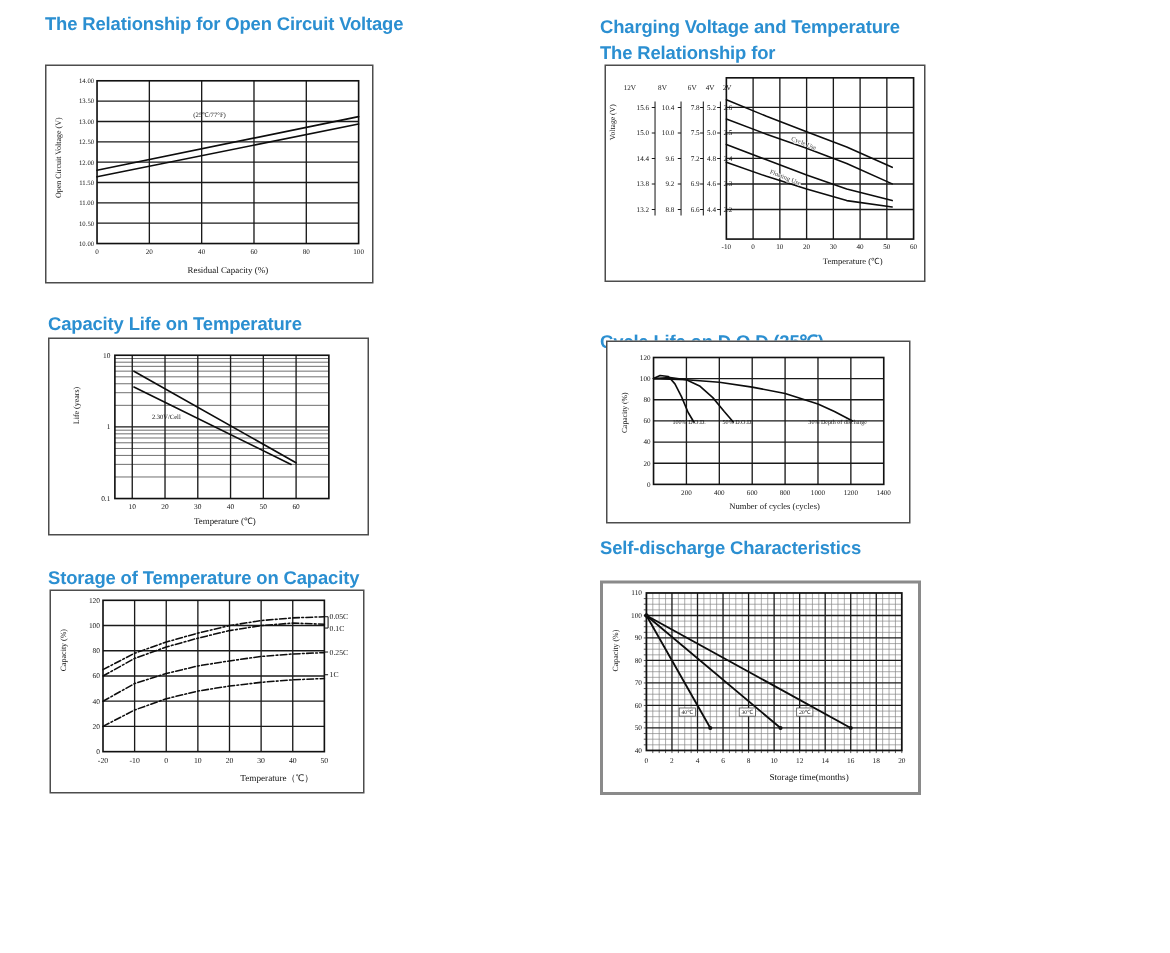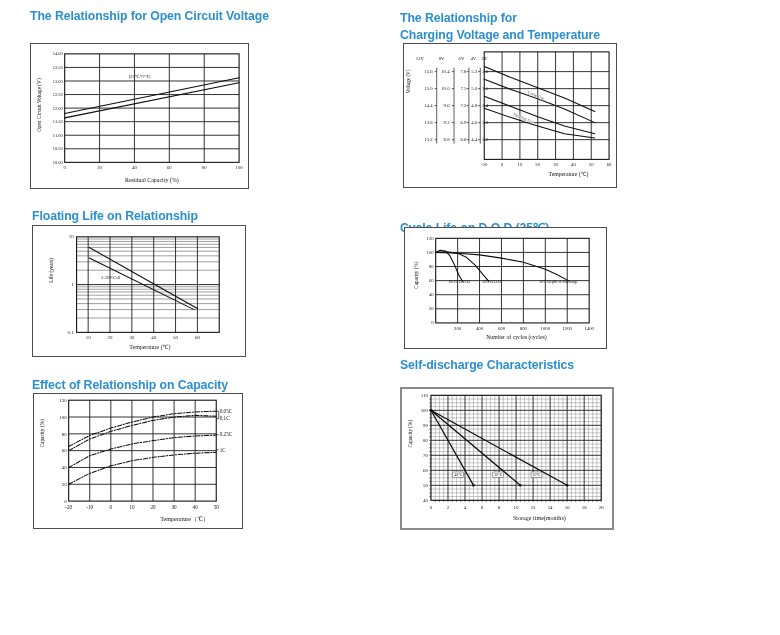--- a/index.html
+++ b/index.html
@@ -47,22 +47,22 @@
       <rect x="34" y="10" width="176" height="110" fill="none" stroke="#111" stroke-width="1.1"></rect>
       <polyline points="34.0,70.5 210.0,34.2" fill="none" stroke="#0d0d0d" stroke-width="1.1" stroke-linejoin="round" stroke-linecap="round"></polyline>
       <polyline points="34.0,74.9 210.0,39.2" fill="none" stroke="#0d0d0d" stroke-width="1.1" stroke-linejoin="round" stroke-linecap="round"></polyline>
       <text x="109.67999999999999" y="34.20000000000002" font-size="4.5" text-anchor="middle" fill="#141414" font-family="&quot;Liberation Serif&quot;,serif">(25℃/77°F)</text>
       <text x="122" y="140" font-size="6" text-anchor="middle" fill="#141414" font-family="&quot;Liberation Serif&quot;,serif">Residual Capacity (%)</text>
       <text x="10" y="62" font-size="5.4" text-anchor="middle" fill="#141414" font-family="&quot;Liberation Serif&quot;,serif" transform="rotate(-90 10 62)">Open Circuit Voltage (V)</text>
     </svg>
 </div>
 
 <div class="sec-title" style="left:400px;top:10px">
+  <div>Charging Voltage and Temperature</div>
   <div>The Relationship for</div>
-  <div>Charging Voltage and Temperature</div>
 </div>
 <div class="panel" style="left:403px;top:43px;width:214px;height:145px">
   <svg id="svg-cvt" viewBox="0 0 214 145" preserveAspectRatio="none">
       <text x="81" y="124" font-size="4.8" text-anchor="middle" fill="#141414" font-family="&quot;Liberation Serif&quot;,serif">-10</text>
       <line x1="99" y1="8" x2="99" y2="117" stroke="#1a1a1a" stroke-width="0.9"></line>
       <text x="99" y="124" font-size="4.8" text-anchor="middle" fill="#141414" font-family="&quot;Liberation Serif&quot;,serif">0</text>
       <line x1="117" y1="8" x2="117" y2="117" stroke="#1a1a1a" stroke-width="0.9"></line>
       <text x="117" y="124" font-size="4.8" text-anchor="middle" fill="#141414" font-family="&quot;Liberation Serif&quot;,serif">10</text>
       <line x1="135" y1="8" x2="135" y2="117" stroke="#1a1a1a" stroke-width="0.9"></line>
       <text x="135" y="124" font-size="4.8" text-anchor="middle" fill="#141414" font-family="&quot;Liberation Serif&quot;,serif">20</text>
@@ -138,21 +138,21 @@
       <polyline points="81.0,53.0 108.0,63.4 135.0,73.7 162.0,83.2 192.6,91.0" fill="none" stroke="#0d0d0d" stroke-width="1.05" stroke-linejoin="round" stroke-linecap="round"></polyline>
       <polyline points="81.0,65.1 108.0,74.6 135.0,83.2 162.0,91.0 192.6,95.3" fill="none" stroke="#0d0d0d" stroke-width="1.05" stroke-linejoin="round" stroke-linecap="round"></polyline>
       <text x="132.66" y="53.53164556962029" font-size="4.3" text-anchor="middle" fill="#3a3a3a" font-family="&quot;Liberation Serif&quot;,serif" stroke="#fff" stroke-width="0.8" paint-order="stroke" transform="rotate(22 132.66 53.53164556962029)">Cycle Use</text>
       <text x="120.24000000000001" y="76.64240506329114" font-size="4.3" text-anchor="middle" fill="#3a3a3a" font-family="&quot;Liberation Serif&quot;,serif" stroke="#fff" stroke-width="0.8" paint-order="stroke" transform="rotate(22 120.24000000000001 76.64240506329114)">Floating Use</text>
       <text x="166" y="134" font-size="5.8" text-anchor="middle" fill="#141414" font-family="&quot;Liberation Serif&quot;,serif">Temperature (℃)</text>
       <text x="6" y="38" font-size="5.2" text-anchor="middle" fill="#141414" font-family="&quot;Liberation Serif&quot;,serif" transform="rotate(-90 6 38)">Voltage (V)</text>
     </svg>
 </div>
 
 <div class="sec-title" style="left:32px;top:208px">
-  <div>Floating Life on Relationship</div>
+  <div>Capacity Life on Temperature</div>
 </div>
 <div class="panel" style="left:32px;top:225px;width:214px;height:132px">
   <svg id="svg-flt" viewBox="0 0 214 132" preserveAspectRatio="none">
       <line x1="44" y1="93.40004521029691" x2="188" y2="93.40004521029691" stroke="#3c3c3c" stroke-width="0.5"></line>
       <line x1="44" y1="84.85961914609636" x2="188" y2="84.85961914609636" stroke="#3c3c3c" stroke-width="0.5"></line>
       <line x1="44" y1="78.80009042059382" x2="188" y2="78.80009042059382" stroke="#3c3c3c" stroke-width="0.5"></line>
       <line x1="44" y1="74.09995478970309" x2="188" y2="74.09995478970309" stroke="#3c3c3c" stroke-width="0.5"></line>
       <line x1="44" y1="70.25966435639329" x2="188" y2="70.25966435639329" stroke="#3c3c3c" stroke-width="0.5"></line>
       <line x1="44" y1="67.01274505930854" x2="188" y2="67.01274505930854" stroke="#3c3c3c" stroke-width="0.5"></line>
       <line x1="44" y1="64.20013563089074" x2="188" y2="64.20013563089074" stroke="#3c3c3c" stroke-width="0.5"></line>
@@ -226,21 +226,21 @@
       <polyline points="31.0,24.8 53.1,25.6 75.3,27.3 97.4,30.6 119.6,34.9 141.7,42.0 152.8,47.1 165.0,53.5" fill="none" stroke="#0d0d0d" stroke-width="1.1" stroke-linejoin="round" stroke-linecap="round"></polyline>
       <text x="55.025" y="55.65" font-size="4.1" text-anchor="middle" fill="#141414" font-family="&quot;Liberation Serif&quot;,serif">100% D.O.D.</text>
       <text x="87.68571428571428" y="55.65" font-size="4.1" text-anchor="middle" fill="#141414" font-family="&quot;Liberation Serif&quot;,serif">50% D.O.D.</text>
       <text x="155" y="55.65" font-size="4.1" text-anchor="middle" fill="#141414" font-family="&quot;Liberation Serif&quot;,serif">30% Depth of discharge</text>
       <text x="112.5" y="113" font-size="5.8" text-anchor="middle" fill="#141414" font-family="&quot;Liberation Serif&quot;,serif">Number of cycles (cycles)</text>
       <text x="13" y="48" font-size="5.2" text-anchor="middle" fill="#141414" font-family="&quot;Liberation Serif&quot;,serif" transform="rotate(-90 13 48)">Capacity (%)</text>
     </svg>
 </div>
 
 <div class="sec-title" style="left:32px;top:377px">
-  <div>Effect of Relationship on Capacity</div>
+  <div>Storage of Temperature on Capacity</div>
 </div>
 <div class="panel" style="left:33px;top:393px;width:210px;height:136px">
   <svg id="svg-tmp" viewBox="0 0 210 136" preserveAspectRatio="none">
       <text x="35" y="116.7" font-size="5.2" text-anchor="middle" fill="#141414" font-family="&quot;Liberation Serif&quot;,serif">-20</text>
       <line x1="56.285714285714285" y1="6.3" x2="56.285714285714285" y2="108.7" stroke="#1a1a1a" stroke-width="0.9"></line>
       <text x="56.285714285714285" y="116.7" font-size="5.2" text-anchor="middle" fill="#141414" font-family="&quot;Liberation Serif&quot;,serif">-10</text>
       <line x1="77.57142857142857" y1="6.3" x2="77.57142857142857" y2="108.7" stroke="#1a1a1a" stroke-width="0.9"></line>
       <text x="77.57142857142857" y="116.7" font-size="5.2" text-anchor="middle" fill="#141414" font-family="&quot;Liberation Serif&quot;,serif">0</text>
       <line x1="98.85714285714286" y1="6.3" x2="98.85714285714286" y2="108.7" stroke="#1a1a1a" stroke-width="0.9"></line>
       <text x="98.85714285714286" y="116.7" font-size="5.2" text-anchor="middle" fill="#141414" font-family="&quot;Liberation Serif&quot;,serif">10</text>

